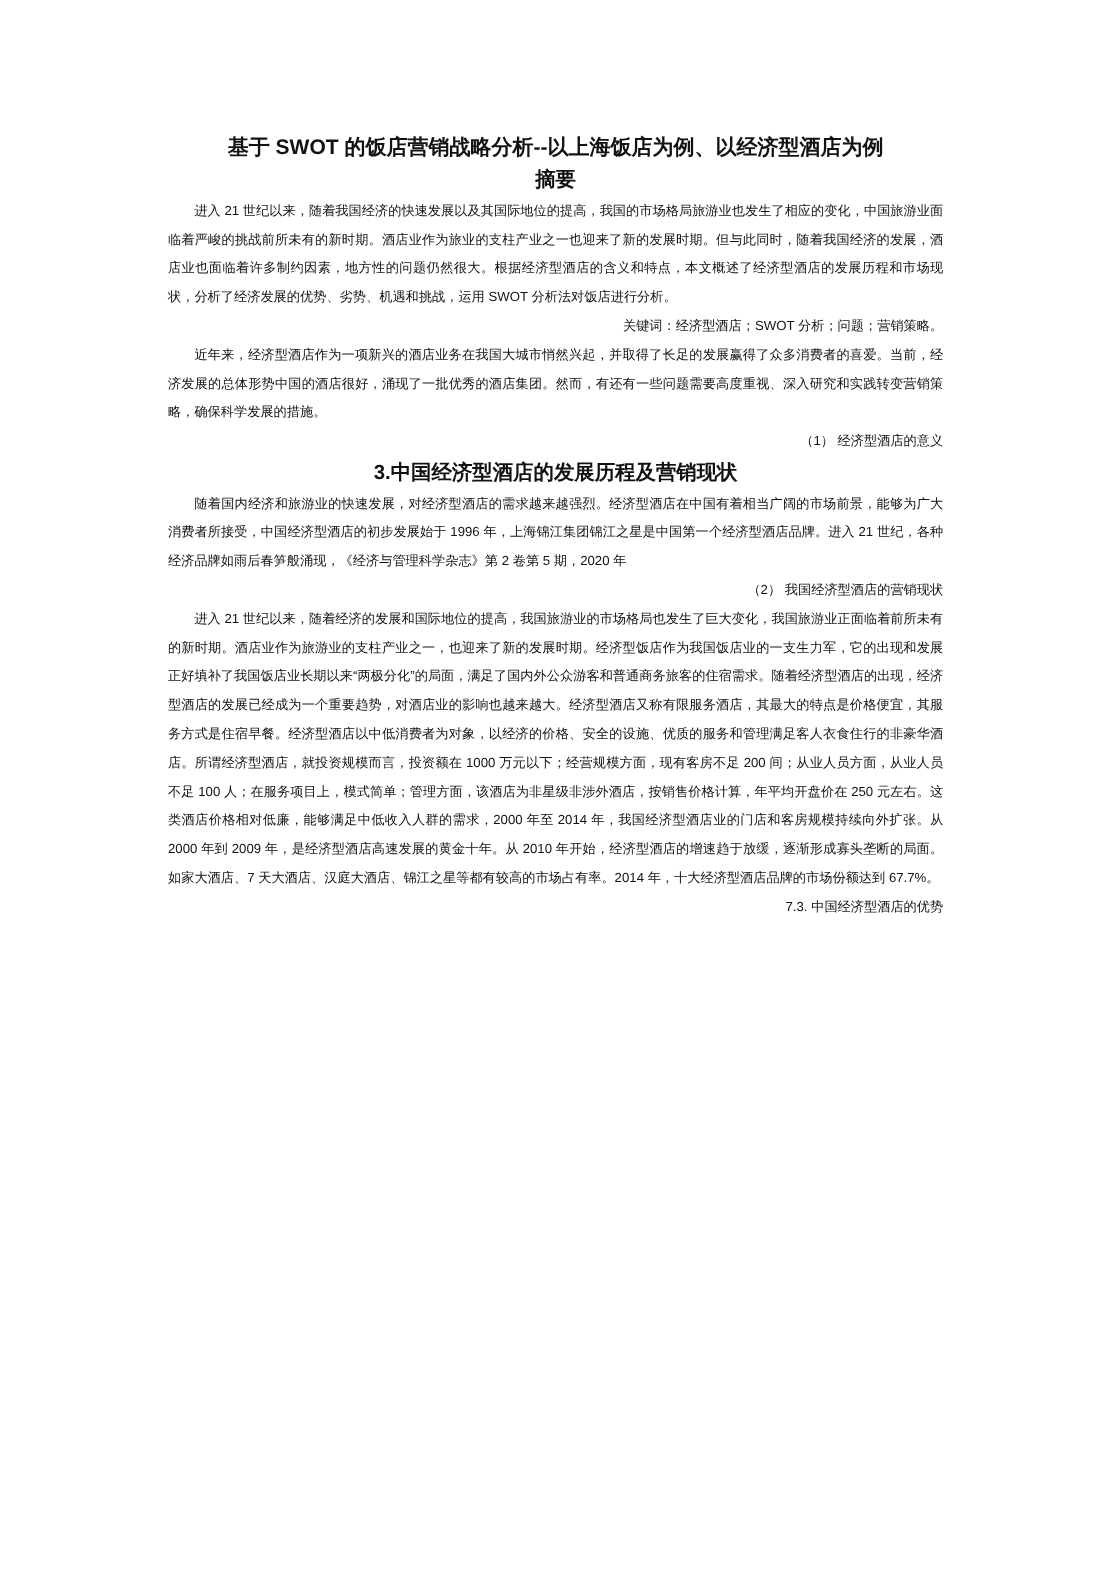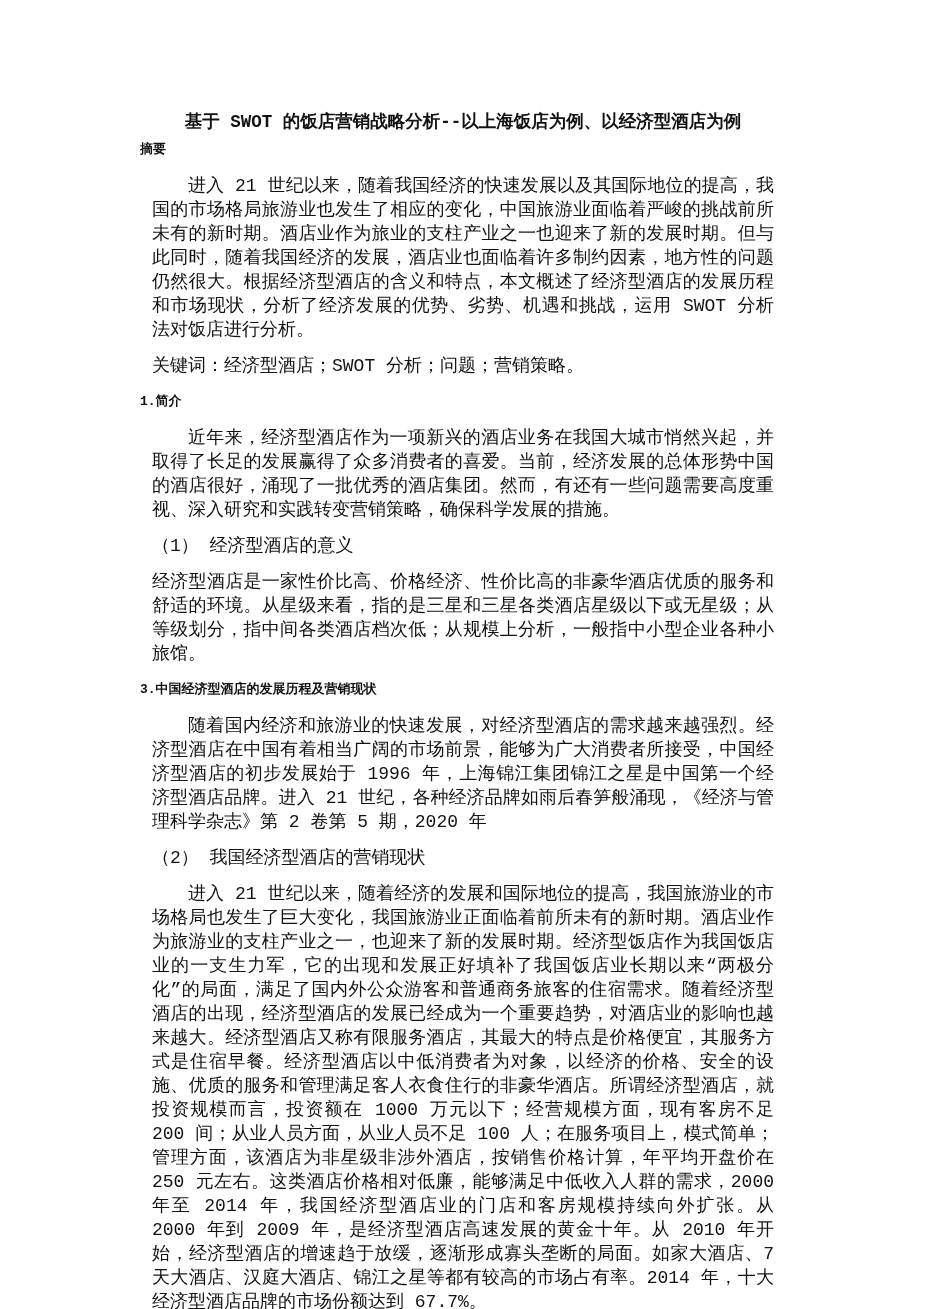--- a/index.html
+++ b/index.html
@@ -9,64 +9,63 @@
   }
   .page {
     position: relative;
     width: 926px;
     height: 1309px;
     margin: 0;
     background: #ffffff;
     box-sizing: border-box;
     padding: 108px 140px 0 140px;
     color: #121212;
-    font-family: Liberation Mono, monospace;
+    font-family: Liberation Sans, sans-serif;
     overflow: hidden;
   }
   .doc-title {
     font-size: 17.5px;
     font-weight: bold;
     text-align: center;
     line-height: 28px;
     white-space: nowrap;
   }
   .heading {
-    font-size: 13px;
+    font-size: 17px;
     font-weight: bold;
+    text-align: center;
     line-height: 24px;
     margin: 2px 0;
   }
   .para {
-    font-size: 18px;
+    font-size: 11px;
     line-height: 24px;
     text-align: justify;
-    margin: 12px;
+    margin: 0;
   }
   .para.indent {
     text-indent: 2em;
   }
   .para.plain {
-    text-align: left;
+    text-align: right;
   }
 </style>
 </head>
 <body>
 
 <div class="page">
   <div class="doc-title">基于 SWOT 的饭店营销战略分析--以上海饭店为例、以经济型酒店为例</div>
 
   <div class="heading">摘要</div>
   <p class="para indent">进入 21 世纪以来，随着我国经济的快速发展以及其国际地位的提高，我国的市场格局旅游业也发生了相应的变化，中国旅游业面临着严峻的挑战前所未有的新时期。酒店业作为旅业的支柱产业之一也迎来了新的发展时期。但与此同时，随着我国经济的发展，酒店业也面临着许多制约因素，地方性的问题仍然很大。根据经济型酒店的含义和特点，本文概述了经济型酒店的发展历程和市场现状，分析了经济发展的优势、劣势、机遇和挑战，运用 SWOT 分析法对饭店进行分析。</p>
   <p class="para plain">关键词：经济型酒店；SWOT 分析；问题；营销策略。</p>
 
-  <div class="heading">1.简介</div>
   <p class="para indent">近年来，经济型酒店作为一项新兴的酒店业务在我国大城市悄然兴起，并取得了长足的发展赢得了众多消费者的喜爱。当前，经济发展的总体形势中国的酒店很好，涌现了一批优秀的酒店集团。然而，有还有一些问题需要高度重视、深入研究和实践转变营销策略，确保科学发展的措施。</p>
 
   <p class="para plain">（1） 经济型酒店的意义</p>
-  <p class="para">经济型酒店是一家性价比高、价格经济、性价比高的非豪华酒店优质的服务和舒适的环境。从星级来看，指的是三星和三星各类酒店星级以下或无星级；从等级划分，指中间各类酒店档次低；从规模上分析，一般指中小型企业各种小旅馆。</p>
 
   <div class="heading">3.中国经济型酒店的发展历程及营销现状</div>
   <p class="para indent">随着国内经济和旅游业的快速发展，对经济型酒店的需求越来越强烈。经济型酒店在中国有着相当广阔的市场前景，能够为广大消费者所接受，中国经济型酒店的初步发展始于 1996 年，上海锦江集团锦江之星是中国第一个经济型酒店品牌。进入 21 世纪，各种经济品牌如雨后春笋般涌现，《经济与管理科学杂志》第 2 卷第 5 期，2020 年</p>
   <p class="para plain">（2） 我国经济型酒店的营销现状</p>
   <p class="para indent">进入 21 世纪以来，随着经济的发展和国际地位的提高，我国旅游业的市场格局也发生了巨大变化，我国旅游业正面临着前所未有的新时期。酒店业作为旅游业的支柱产业之一，也迎来了新的发展时期。经济型饭店作为我国饭店业的一支生力军，它的出现和发展正好填补了我国饭店业长期以来“两极分化”的局面，满足了国内外公众游客和普通商务旅客的住宿需求。随着经济型酒店的出现，经济型酒店的发展已经成为一个重要趋势，对酒店业的影响也越来越大。经济型酒店又称有限服务酒店，其最大的特点是价格便宜，其服务方式是住宿早餐。经济型酒店以中低消费者为对象，以经济的价格、安全的设施、优质的服务和管理满足客人衣食住行的非豪华酒店。所谓经济型酒店，就投资规模而言，投资额在 1000 万元以下；经营规模方面，现有客房不足 200 间；从业人员方面，从业人员不足 100 人；在服务项目上，模式简单；管理方面，该酒店为非星级非涉外酒店，按销售价格计算，年平均开盘价在 250 元左右。这类酒店价格相对低廉，能够满足中低收入人群的需求，2000 年至 2014 年，我国经济型酒店业的门店和客房规模持续向外扩张。从 2000 年到 2009 年，是经济型酒店高速发展的黄金十年。从 2010 年开始，经济型酒店的增速趋于放缓，逐渐形成寡头垄断的局面。如家大酒店、7 天大酒店、汉庭大酒店、锦江之星等都有较高的市场占有率。2014 年，十大经济型酒店品牌的市场份额达到 67.7%。</p>
 
   <p class="para plain">7.3. 中国经济型酒店的优势</p>
 </div>
 
 </body></html>

